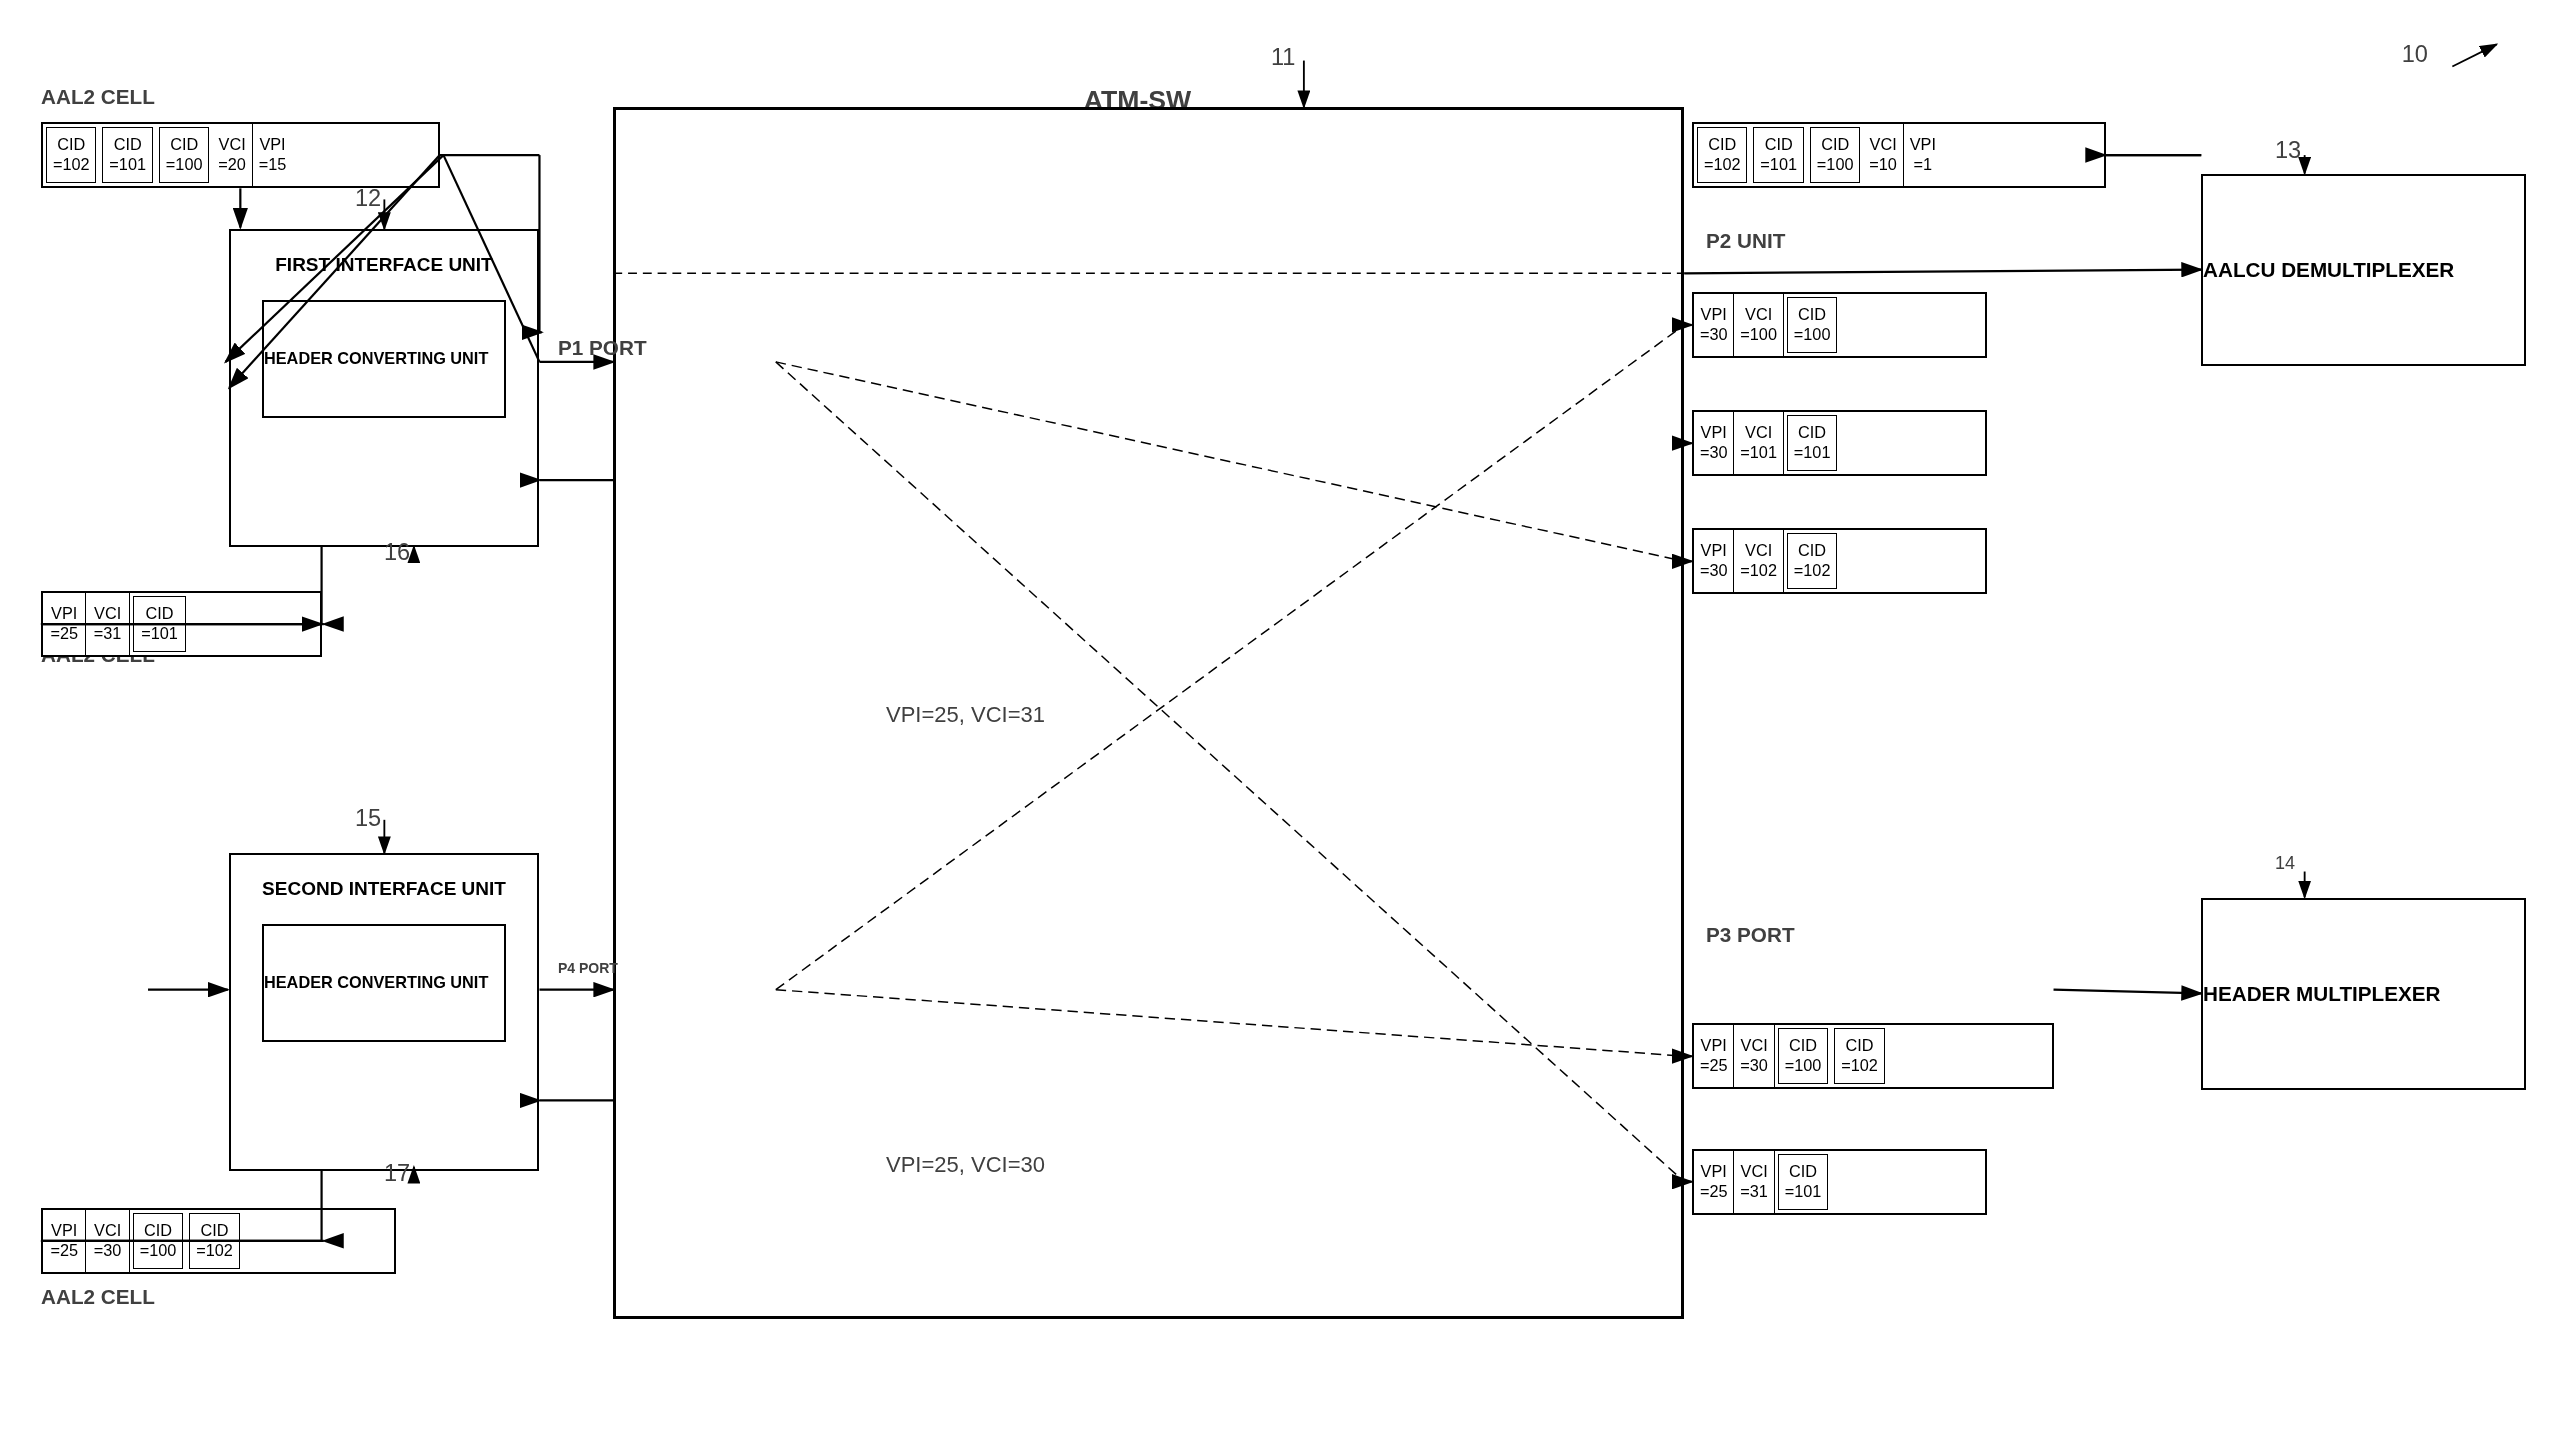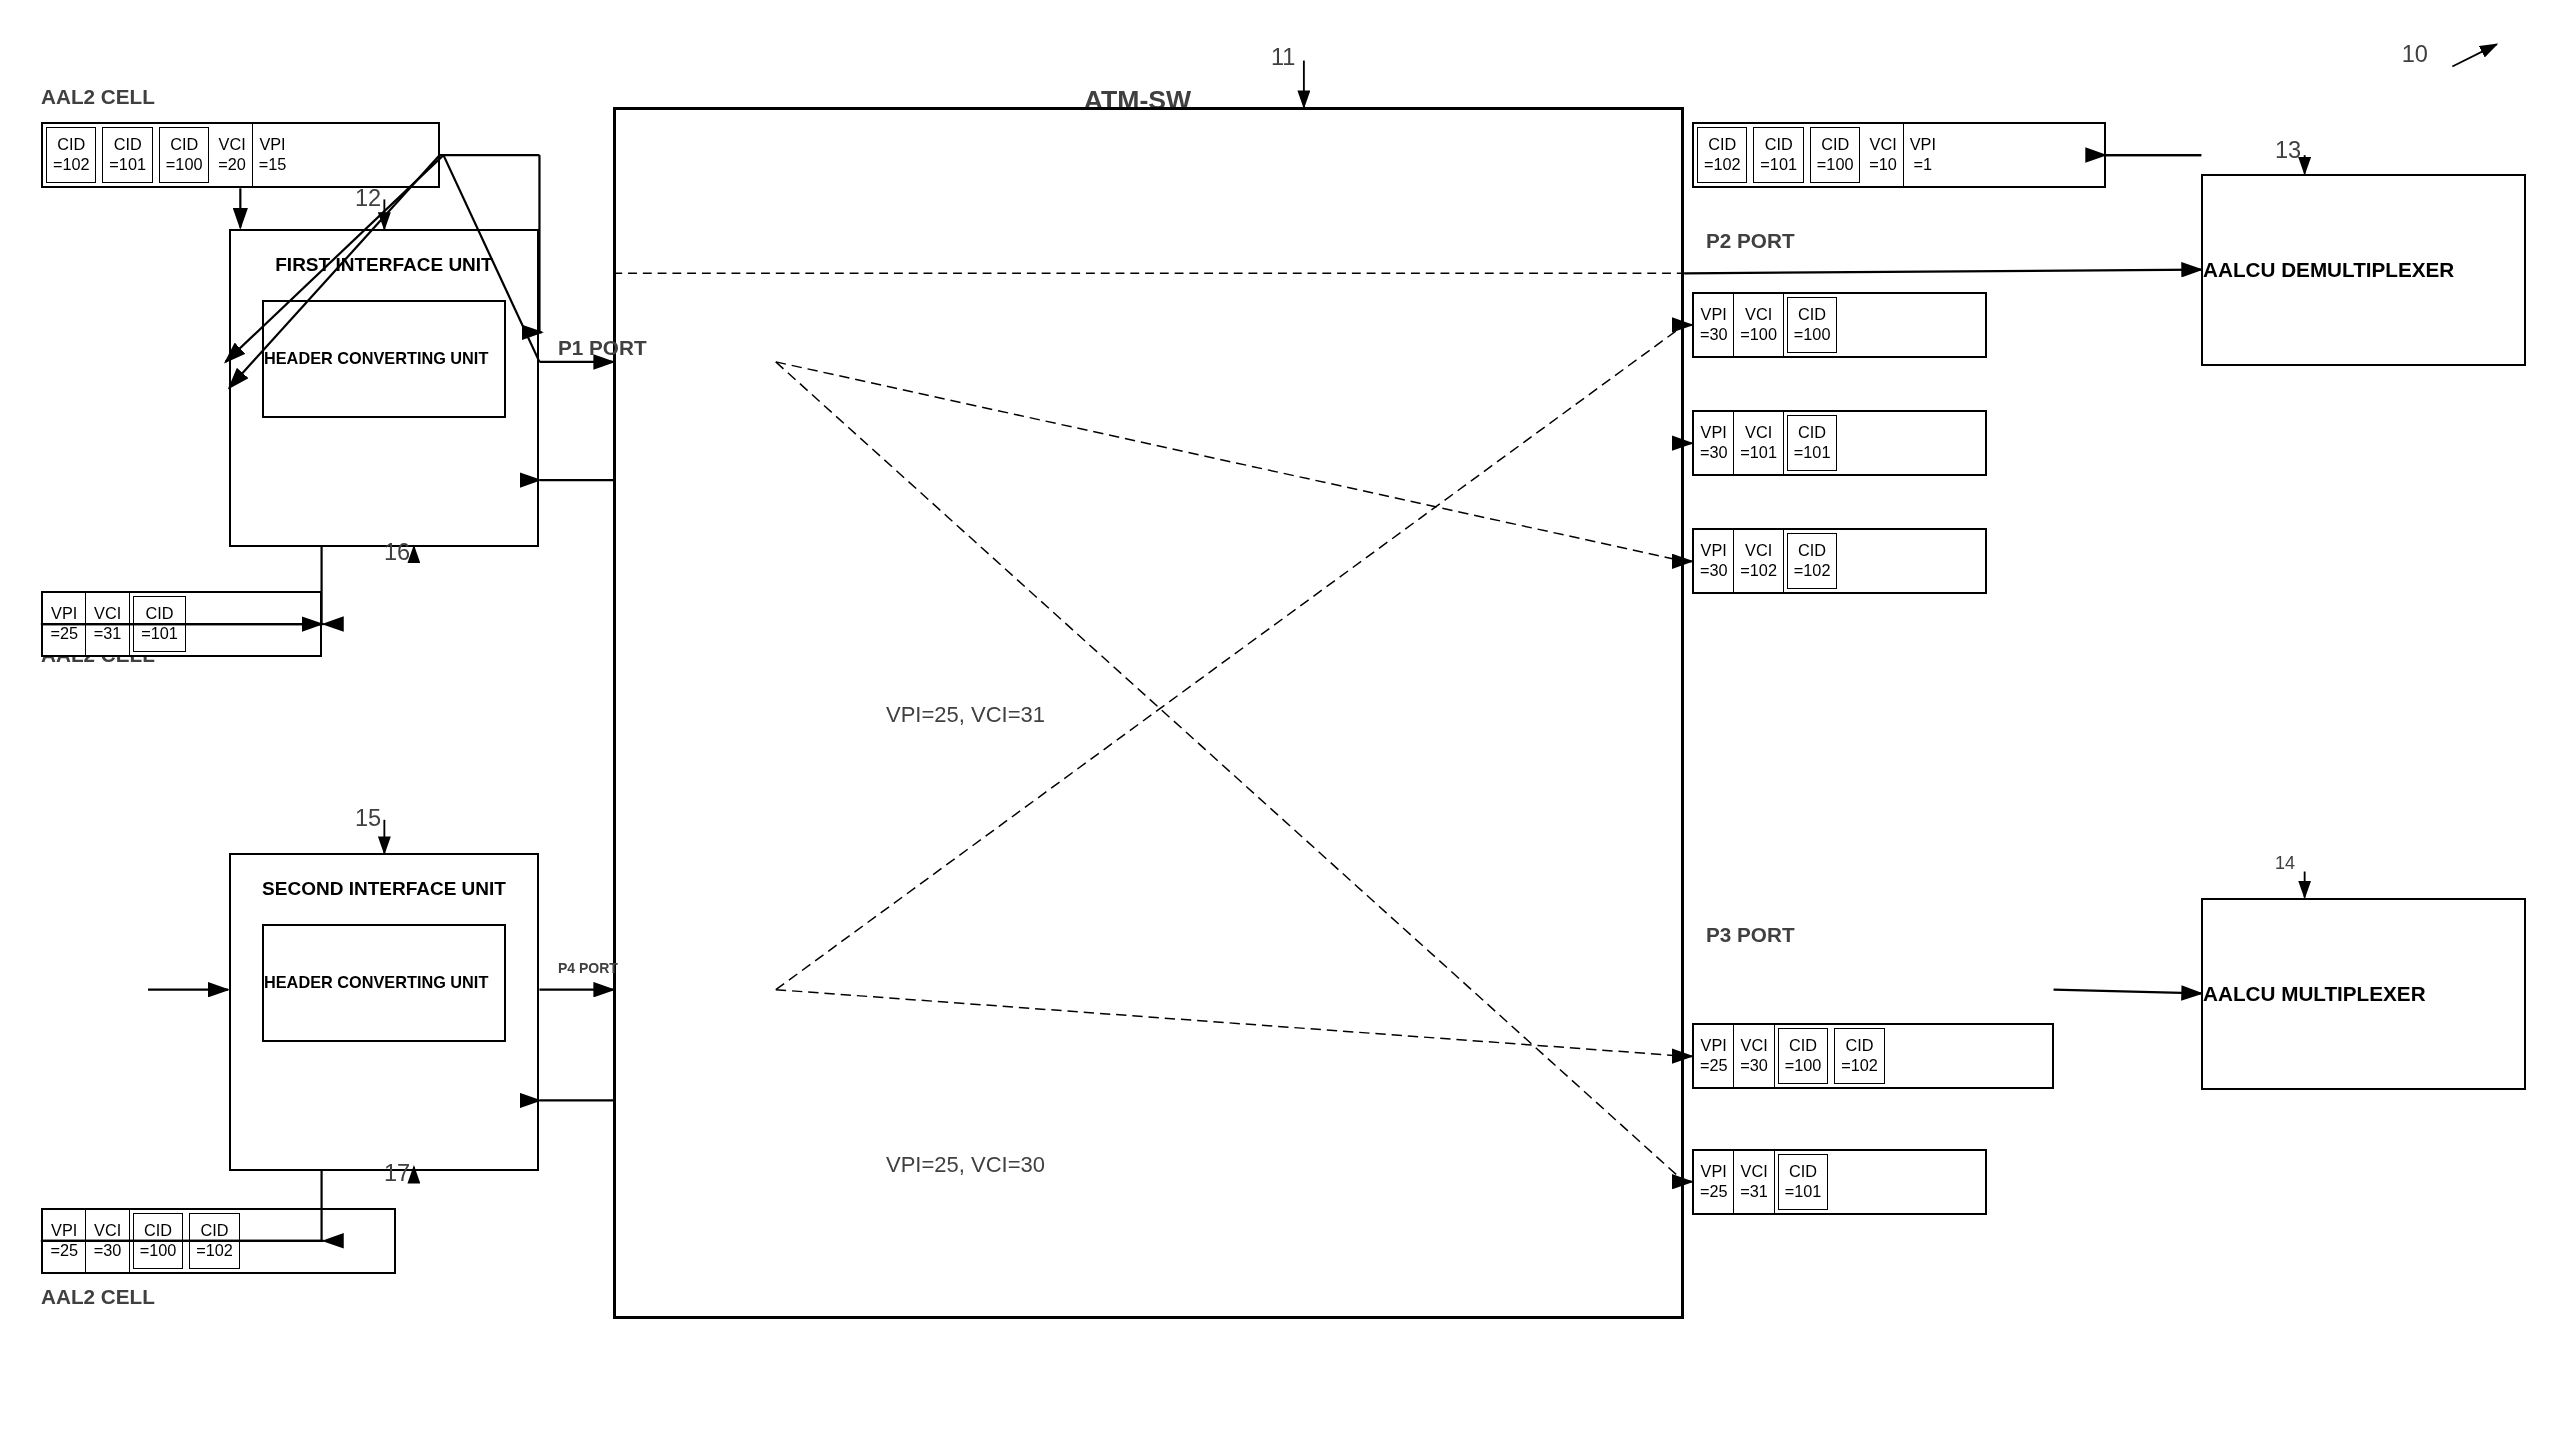--- a/index.html
+++ b/index.html
@@ -142,35 +142,35 @@
     <div class="cell-segment" style="padding:3px 7.4px;">VPI<br>=25</div>
     <div class="cell-segment" style="padding:3px 7.4px;">VCI<br>=30</div>
     <div class="cell-segment" style="border:1.5px solid #000; margin:3px; padding:3px 5.9px;">CID<br>=100</div>
     <div class="cell-segment" style="border:1.5px solid #000; margin:3px; padding:3px 5.9px;">CID<br>=102</div>
   </div>
 
   <div class="label" style="top:1285px; left:41px; font-size:20.7px; font-weight:bold;">AAL2 CELL</div>
 
   <div class="label" style="top:960px; left:558px; font-size:14px; font-weight:bold;">P4 PORT</div>
 
-  <div class="label" style="top:229px; left:1706px; font-size:20.7px; font-weight:bold;">P2 PORT</div>
+  <div class="label" style="top:229px; left:1706px; font-size:20.7px; font-weight:bold;">P2 UNIT</div>
 
   <div class="label" style="top:923px; left:1706px; font-size:20.7px; font-weight:bold;">P3 PORT</div>
 
   <div class="label" style="top:137px; left:2275px; font-size:23.6px;">13</div>
 
   <div class="box" style="top:174px; left:2201px; width:325px; height:192px;">
     <div class="box-text" style="font-size:20.7px;">AALCU
 DEMULTIPLEXER</div>
   </div>
 
   <div class="label" style="top:853px; left:2275px; font-size:18px;">14</div>
 
   <div class="box" style="top:898px; left:2201px; width:325px; height:192px;">
-    <div class="box-text" style="font-size:20.7px;">AALCU
+    <div class="box-text" style="font-size:20.7px;">HEADER
 MULTIPLEXER</div>
   </div>
 
   <div class="cell-box" style="top:122px; left:1692px; width:414px; height:66px;">
     <div class="cell-segment" style="border:1.5px solid #000; margin:3px; padding:3px 5.9px;">CID<br>=102</div>
     <div class="cell-segment" style="border:1.5px solid #000; margin:3px; padding:3px 5.9px;">CID<br>=101</div>
     <div class="cell-segment" style="border:1.5px solid #000; margin:3px; padding:3px 5.9px;">CID<br>=100</div>
     <div class="cell-segment" style="padding:3px 5.9px;">VCI<br>=10</div>
     <div class="cell-segment" style="padding:3px 5.9px;">VPI<br>=1</div>
   </div>

